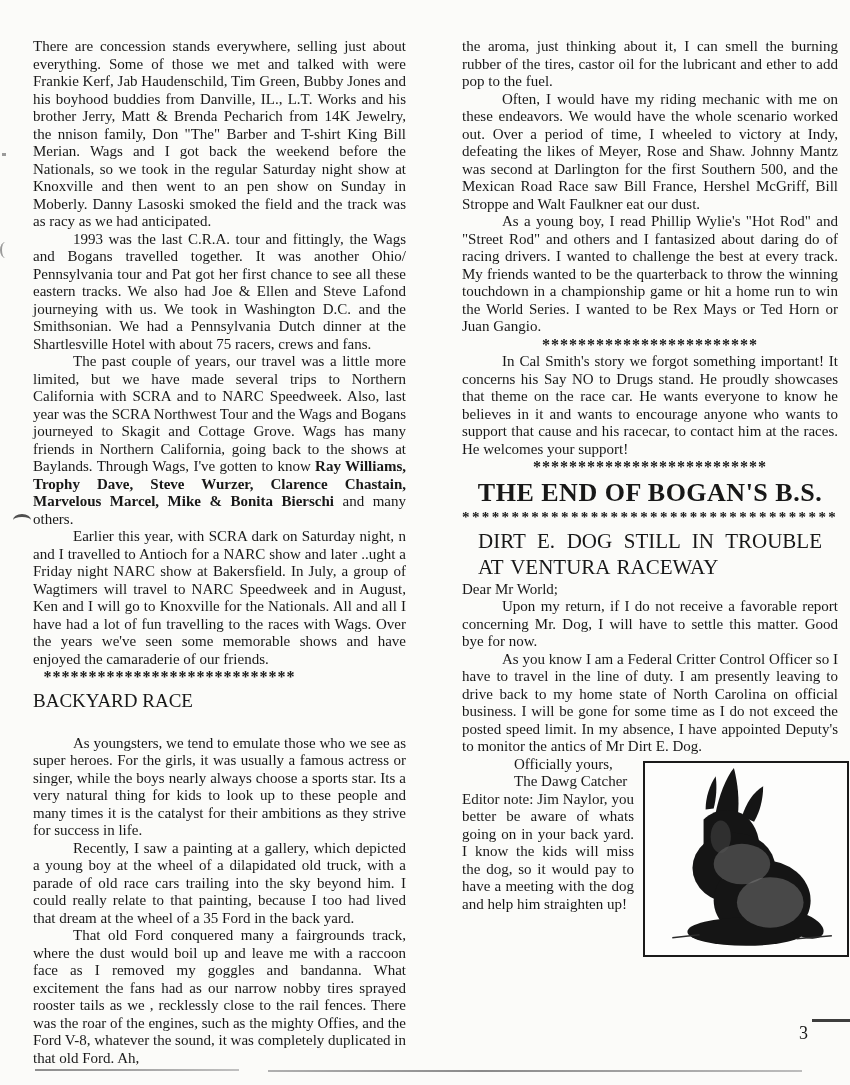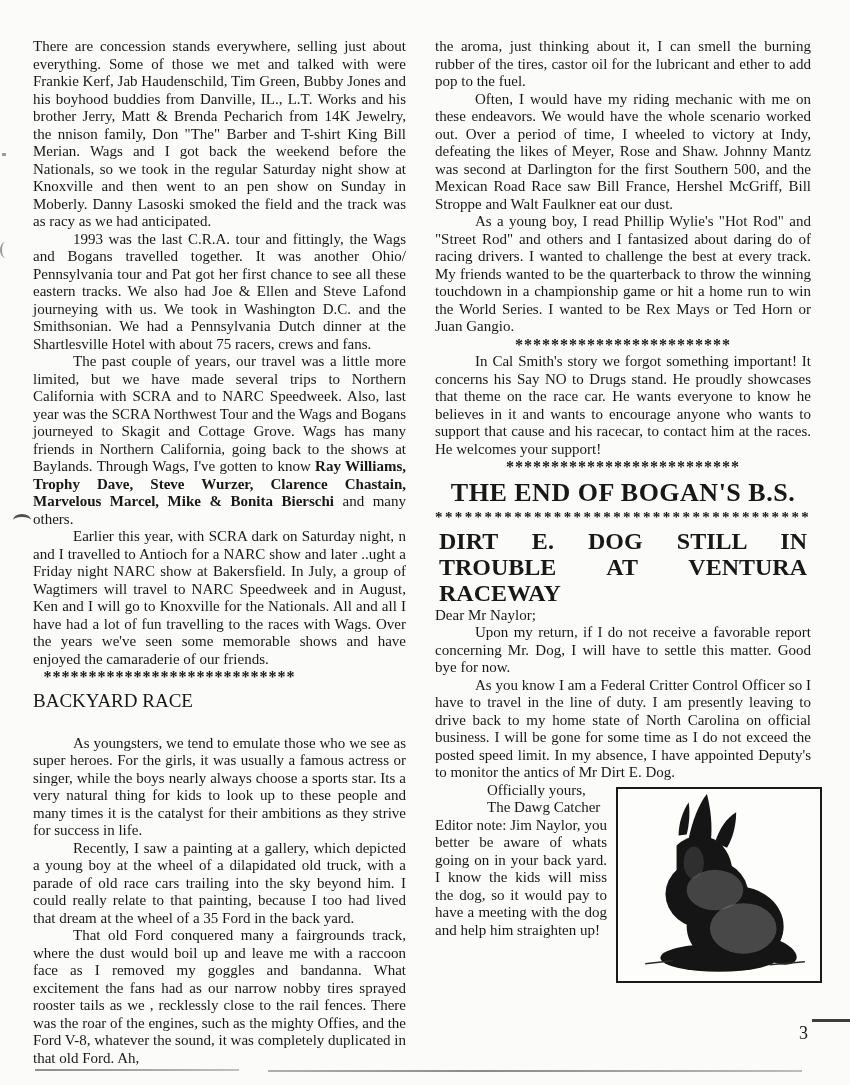--- a/index.html
+++ b/index.html
@@ -11,21 +11,21 @@
     position:relative;
     -webkit-font-smoothing:antialiased;
   }
   .page{position:absolute;inset:0;overflow:hidden;}
   .col{
     position:absolute;top:38px;
     font-size:15px;line-height:17.5px;
     text-align:justify;
   }
   .col.left{left:33px;width:373px;}
-  .col.right{left:435px;width:376px;}
+  .col.right{left:462px;width:376px;}
   p.body{margin:0;}
   p.body.ind{text-indent:40px;}
   .bold{font-weight:bold;}
   .stars{
     font-weight:bold;text-align:center;
     font-size:16px;line-height:17.5px;letter-spacing:1px;
     white-space:nowrap;overflow:hidden;
   }
   .stars.shift-left{padding-right:100px;}
   .stars-wide{
@@ -34,22 +34,22 @@
   }
   .h1-bogans{
     font-weight:bold;font-size:26px;line-height:31px;
     text-align:center;letter-spacing:.5px;margin:1px 0 0;
   }
   .h2-backyard{
     font-weight:normal;font-size:19px;line-height:26px;
     text-align:left;margin:2px 0 21px;
   }
   .h2-dirt{
-    font-weight:bold;font-size:24px;line-height:26px;
-    text-align:justify;word-spacing:2px;margin:2px 4px 1px;
+    font-weight:normal;font-size:21px;line-height:26px;
+    text-align:justify;word-spacing:2px;margin:2px 16px 1px;
   }
   .plainline{text-align:left;margin:0;}
   .sig{margin-left:52px;text-align:left;}
   .sig div{line-height:17.5px;}
   .editor{margin-top:15px;}
   .dog-box{
     float:right;
     width:202px;height:192px;
     border:2px solid #1a1a1a;
     margin:5px -11px 4px 9px;
@@ -91,21 +91,21 @@
   <div class="col right" id="col-right">
       <p class="body"><span>the aroma, just thinking about it, I can smell the burning rubber of the tires, castor oil for the lubricant and ether to add pop to the fuel.</span></p>
       <p class="body ind"><span>Often, I would have my riding mechanic with me on these endeavors. We would have the whole scenario worked out. Over a period of time, I wheeled to victory at Indy, defeating the likes of Meyer, Rose and Shaw. Johnny Mantz was second at Darlington for the first Southern 500, and the Mexican Road Race saw Bill France, Hershel McGriff, Bill Stroppe and Walt Faulkner eat our dust.</span></p>
       <p class="body ind"><span>As a young boy, I read Phillip Wylie's "Hot Rod" and "Street Rod" and others and I fantasized about daring do of racing drivers. I wanted to challenge the best at every track. My friends wanted to be the quarterback to throw the winning touchdown in a championship game or hit a home run to win the World Series. I wanted to be Rex Mays or Ted Horn or Juan Gangio.</span></p>
       <div class="stars">************************</div>
       <p class="body ind"><span>In Cal Smith's story we forgot something important! It concerns his Say NO to Drugs stand. He proudly showcases that theme on the race car. He wants everyone to know he believes in it and wants to encourage anyone who wants to support that cause and his racecar, to contact him at the races. He welcomes your support!</span></p>
       <div class="stars">**************************</div>
       <div class="h1-bogans">THE END OF BOGAN'S B.S.</div>
       <div class="stars-wide">****************************************</div>
       <div class="h2-dirt">DIRT E. DOG STILL IN TROUBLE AT VENTURA RACEWAY</div>
-      <div class="plainline">Dear Mr Naylor;</div>
+      <div class="plainline">Dear Mr World;</div>
       <p class="body ind"><span>Upon my return, if I do not receive a favorable report concerning Mr. Dog, I will have to settle this matter. Good bye for now.</span></p>
       <p class="body ind"><span>As you know I am a Federal Critter Control Officer so I have to travel in the line of duty. I am presently leaving to drive back to my home state of North Carolina on official business. I will be gone for some time as I do not exceed the posted speed limit. In my absence, I have appointed Deputy's to monitor the antics of Mr Dirt E. Dog.</span></p>
       <div class="dog-box">
     <svg viewBox="0 0 200 190" xmlns="http://www.w3.org/2000/svg">
       <g fill="#151515">
         <path d="M60 46 C60 34 64 22 70 13 C71.5 24 70.5 35 68 45 Z"></path>
         <path d="M70 49 C73.5 32 80 15 88 5 C92 20 93.5 37 92 51 Z"></path>
         <path d="M96 53 C100 40 107 29 117 23 C117 36 113.5 49 108 58 Z"></path>
         <path d="M58 56 C70 44 88 44 99 52 C111 62 115 77 112.5 92 L58 97 Z"></path>
         <ellipse cx="88" cy="104" rx="41" ry="35"></ellipse>

